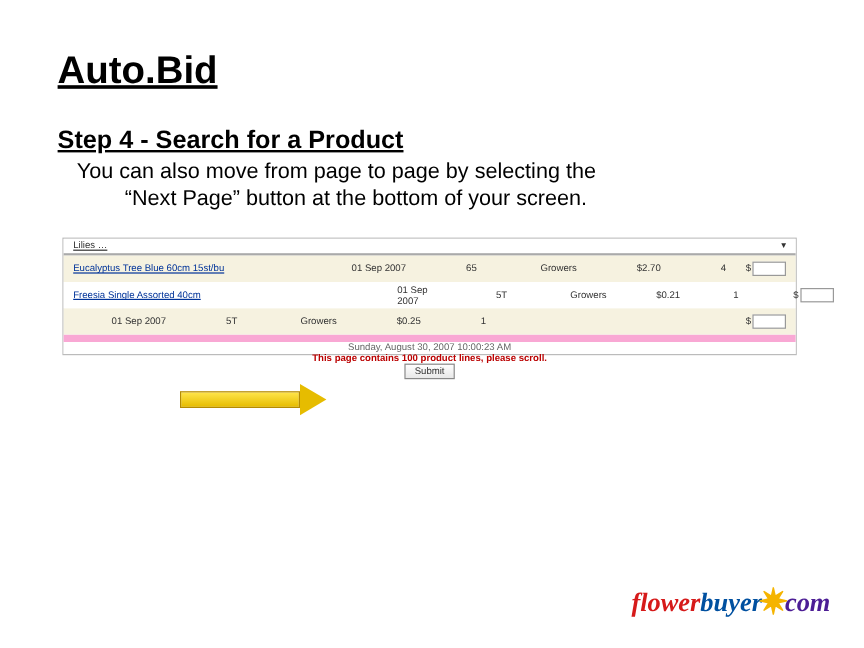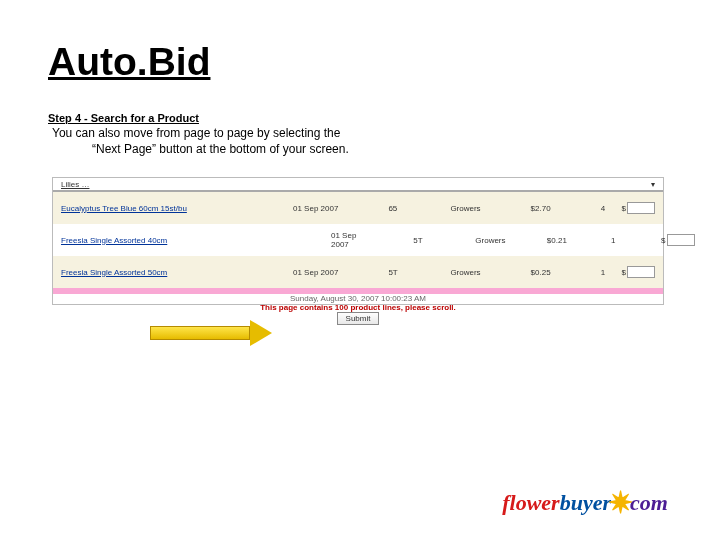--- a/index.html
+++ b/index.html
@@ -9,34 +9,34 @@
     height: 540px;
     background: #fff;
     font-family: Arial, Helvetica, sans-serif;
     position: relative;
     overflow: hidden;
   }
   .slide {
     padding: 40px 48px 0 48px;
   }
   .title {
-    font-size: 39px;
+    font-size: 32px;
     font-weight: bold;
     text-decoration: underline;
     margin: 0 0 28px 0;
   }
   .step-heading {
-    font-size: 11px;
+    font-size: 21px;
     font-weight: bold;
     text-decoration: underline;
     margin: 0 0 2px 0;
   }
   .step-text {
-    font-size: 12px;
-    margin: 0 0 20px 4px;
+    font-size: 18px;
+    margin: 0 0 20px 16px;
     line-height: 1.3;
   }
   .step-text .indent {
     display: block;
     padding-left: 40px;
   }
   .screenshot {
     border: 1px solid #bbb;
     background: #fff;
     margin: 0 0 0 4px;
@@ -51,21 +51,21 @@
     border-bottom: 2px solid #aaa;
     height: 14px;
     padding: 0 8px;
     background: #fff;
   }
   .partial-row .pname { text-decoration: underline; color: #333; font-size: 8px; }
   .partial-row .rest { margin-left: auto; font-size: 8px; display:flex; gap:18px; align-items:center;}
   .data-row {
     display: flex;
     align-items: center;
-    height: 32px;
+    height: 22px;
     padding: 0 8px;
     background: #f6f2e0;
   }
   .data-row.alt { background: #fff; gap: 38px; }
   .data-row .pname { flex: 0 0 200px; text-decoration: underline; color: #003399; font-size: 8px; }
   .data-row .cells { display:flex; gap:18px; font-size:8px; color:#333; align-items:center;}
   .data-row .cells span { min-width: 44px; padding-left: 32px; }
   .dollar-input {
     margin-left: auto;
     display: flex;
@@ -123,21 +123,21 @@
   }
   .arrow .head {
     width: 0; height: 0;
     border-top: 13px solid transparent;
     border-bottom: 13px solid transparent;
     border-left: 22px solid #e6bc00;
   }
   
   .logo {
     position: absolute;
-    right: 52px;
+    right: 28px;
     bottom: 20px;
     font-family: Georgia, 'Times New Roman', serif;
     font-weight: bold;
     font-style: italic;
     font-size: 22px;
     display: flex;
     align-items: center;
   }
   .logo .flower { color: #d61a1a; }
   .logo .buyer { color: #0050a0; }
@@ -187,21 +187,20 @@
         <span>01 Sep 2007</span>
         <span>5T</span>
         <span>Growers</span>
         <span>$0.21</span>
         <span>1</span>
       </span>
       <span class="dollar-input">$<span class="box"></span></span>
     </div>
 
     <div class="data-row">
-      <span class="pname">Freesia Single Assorted 50cm</span>
       <span class="cells">
         <span>01 Sep 2007</span>
         <span>5T</span>
         <span>Growers</span>
         <span>$0.25</span>
         <span>1</span>
       </span>
       <span class="dollar-input">$<span class="box"></span></span>
     </div>
 

